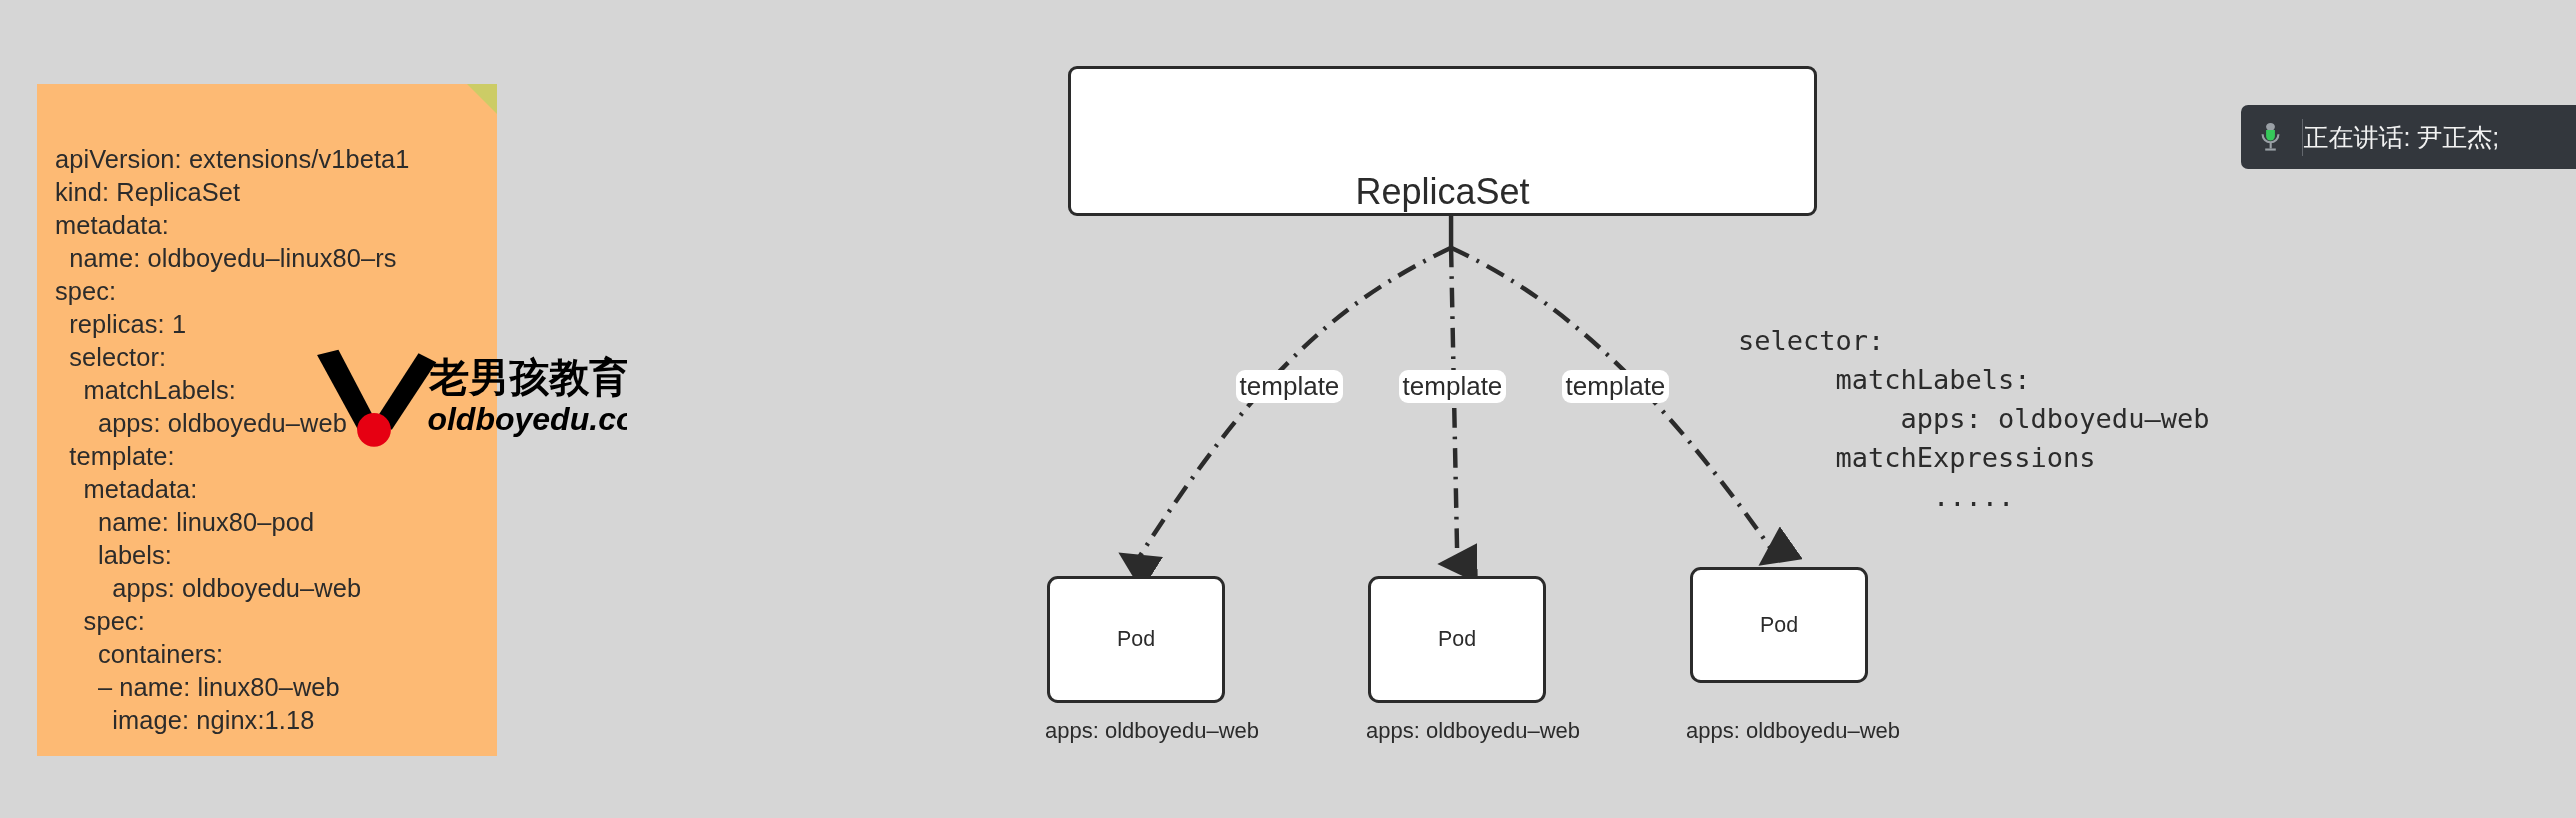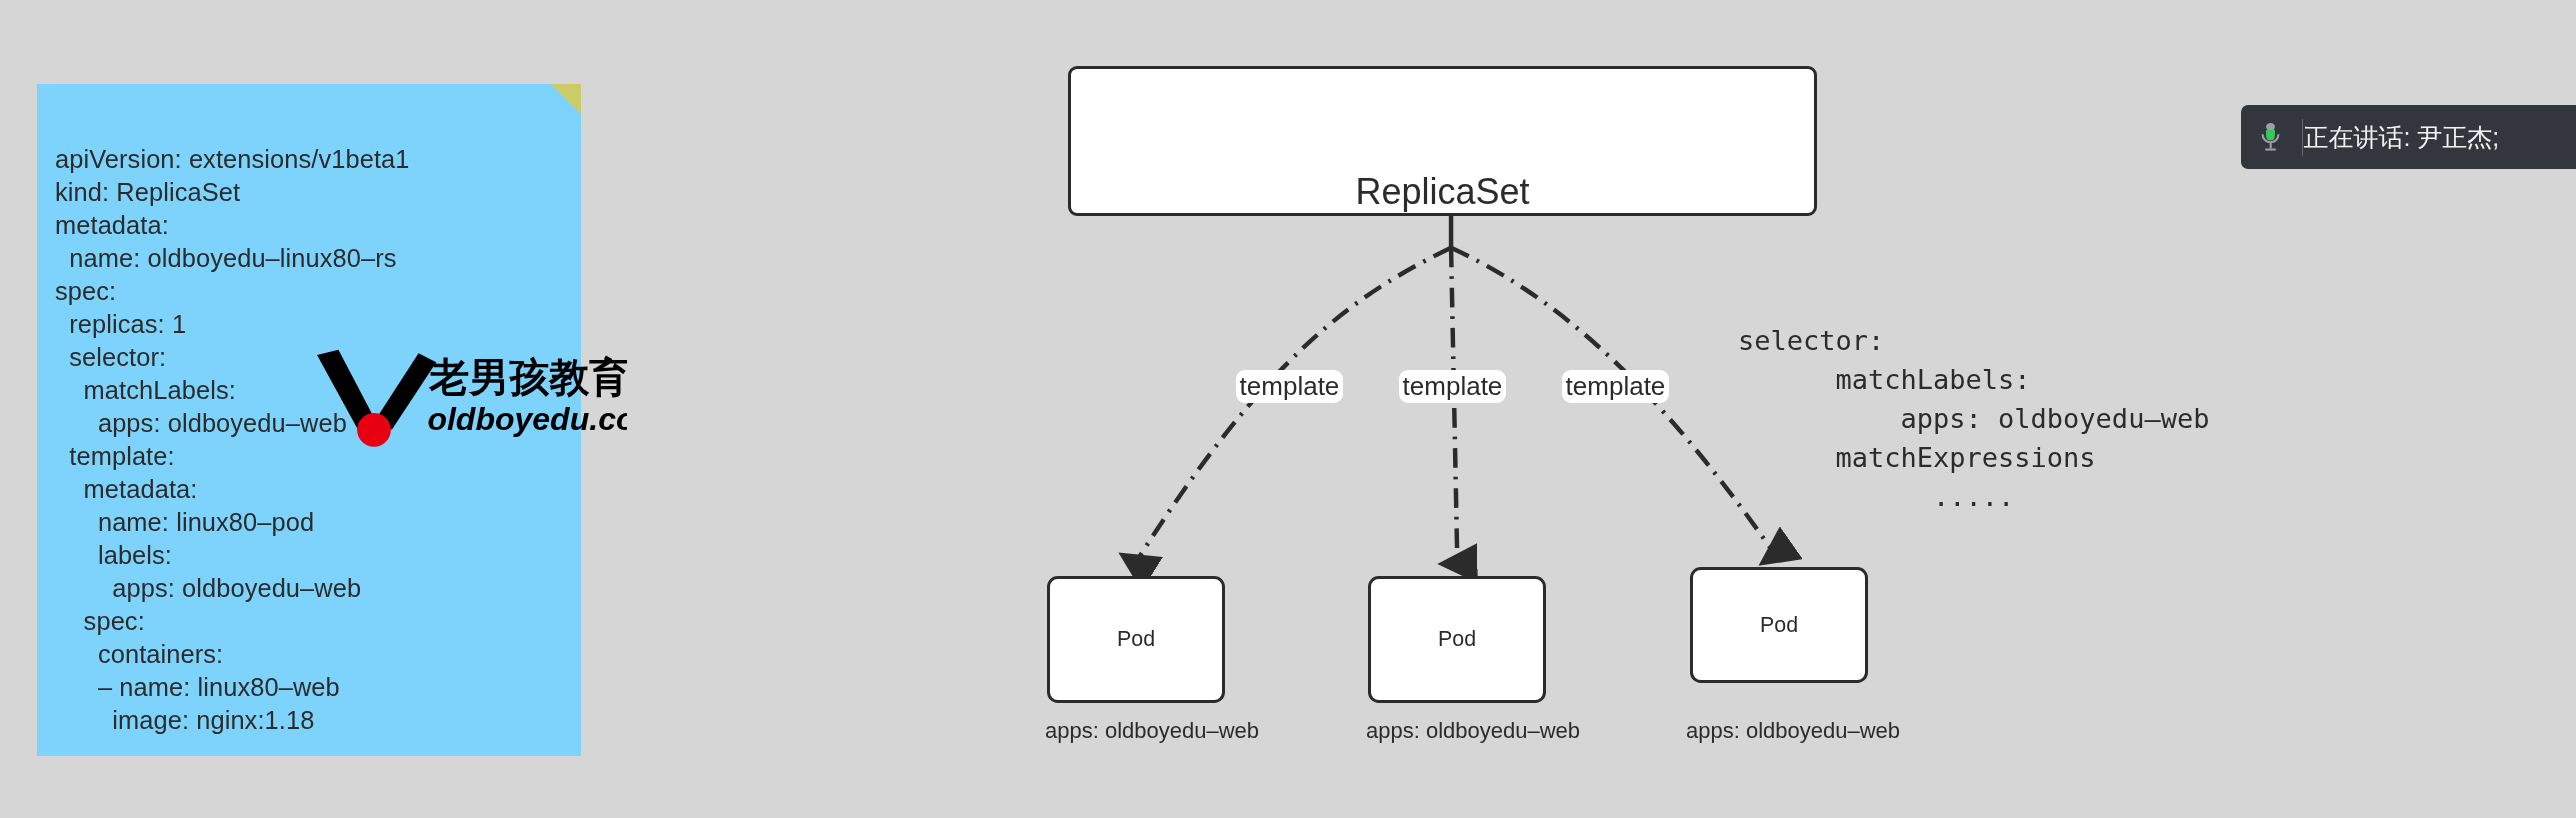--- a/index.html
+++ b/index.html
@@ -13,23 +13,23 @@
     position: relative;
     overflow: hidden;
     font-family: "Liberation Sans", sans-serif;
   }
 
   
   #yaml-note {
     position: absolute;
     left: 37px;
     top: 84px;
-    width: 544px;
+    width: 460px;
     height: 672px;
-    background: #7dd3fc;
+    background: #fdba74;
     box-sizing: border-box;
   }
   #yaml-note-fold {
     position: absolute;
     right: 0;
     top: 0;
     width: 0;
     height: 0;
     border-top: 30px solid #cccc66;
     border-left: 30px solid transparent;

